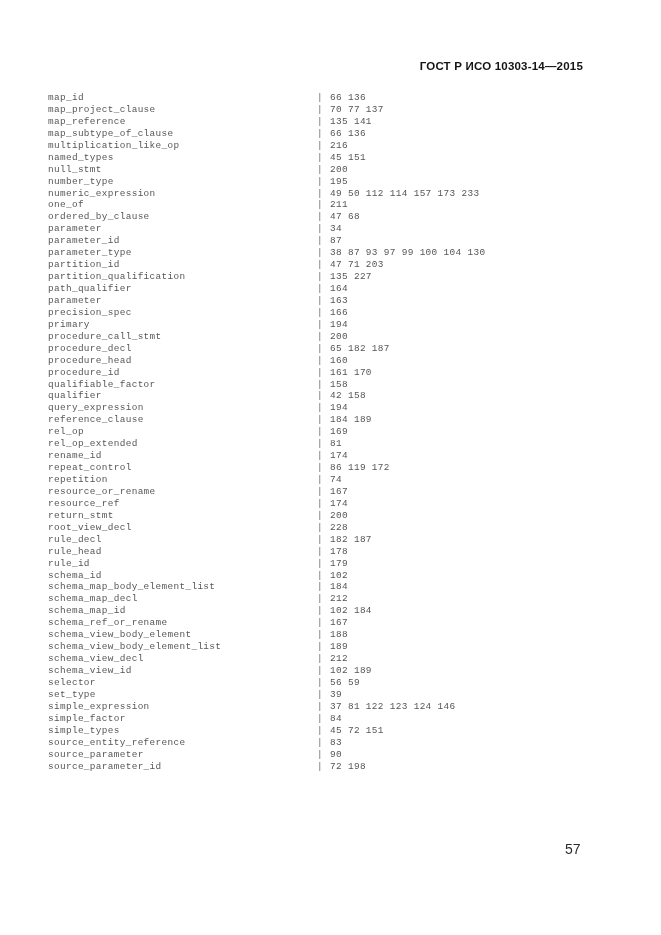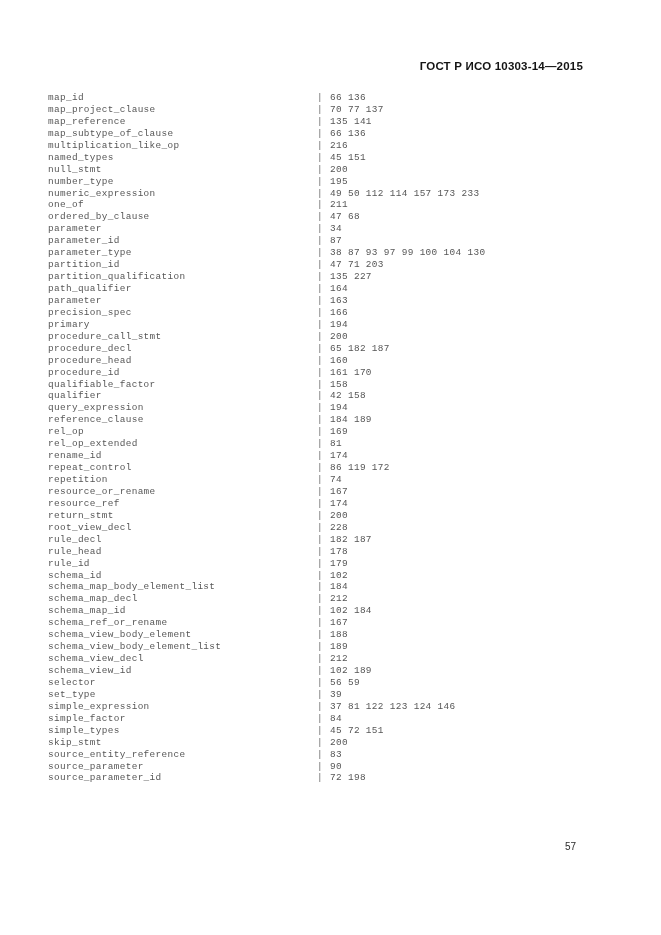--- a/index.html
+++ b/index.html
@@ -58,21 +58,21 @@
   .idx-pages {
     display: inline-block;
     vertical-align: top;
     letter-spacing: 0.35px;
   }
   .page-number {
     position: absolute;
     top: 841px;
     left: 565px;
     font-family: "Liberation Sans", sans-serif;
-    font-size: 10px;
+    font-size: 14px;
     color: #2b2b2b;
   }
 </style>
 </head>
 <body>
 
 <div class="page">
 
   <div class="doc-header">ГОСТ Р ИСО 10303-14—2015</div>
 
@@ -124,21 +124,20 @@
       <div class="index-row"><span class="idx-term">schema_ref_or_rename</span><span class="idx-sep">|</span><span class="idx-pages">167</span></div>
       <div class="index-row"><span class="idx-term">schema_view_body_element</span><span class="idx-sep">|</span><span class="idx-pages">188</span></div>
       <div class="index-row"><span class="idx-term">schema_view_body_element_list</span><span class="idx-sep">|</span><span class="idx-pages">189</span></div>
       <div class="index-row"><span class="idx-term">schema_view_decl</span><span class="idx-sep">|</span><span class="idx-pages">212</span></div>
       <div class="index-row"><span class="idx-term">schema_view_id</span><span class="idx-sep">|</span><span class="idx-pages">102 189</span></div>
       <div class="index-row"><span class="idx-term">selector</span><span class="idx-sep">|</span><span class="idx-pages">56 59</span></div>
       <div class="index-row"><span class="idx-term">set_type</span><span class="idx-sep">|</span><span class="idx-pages">39</span></div>
       <div class="index-row"><span class="idx-term">simple_expression</span><span class="idx-sep">|</span><span class="idx-pages">37 81 122 123 124 146</span></div>
       <div class="index-row"><span class="idx-term">simple_factor</span><span class="idx-sep">|</span><span class="idx-pages">84</span></div>
       <div class="index-row"><span class="idx-term">simple_types</span><span class="idx-sep">|</span><span class="idx-pages">45 72 151</span></div>
-      <div class="index-row"><span class="idx-term">skip_stmt</span><span class="idx-sep">|</span><span class="idx-pages">200</span></div>
       <div class="index-row"><span class="idx-term">source_entity_reference</span><span class="idx-sep">|</span><span class="idx-pages">83</span></div>
       <div class="index-row"><span class="idx-term">source_parameter</span><span class="idx-sep">|</span><span class="idx-pages">90</span></div>
       <div class="index-row"><span class="idx-term">source_parameter_id</span><span class="idx-sep">|</span><span class="idx-pages">72 198</span></div>
     </div>
 
   <div class="page-number">57</div>
 
 </div>
 
 </body></html>

